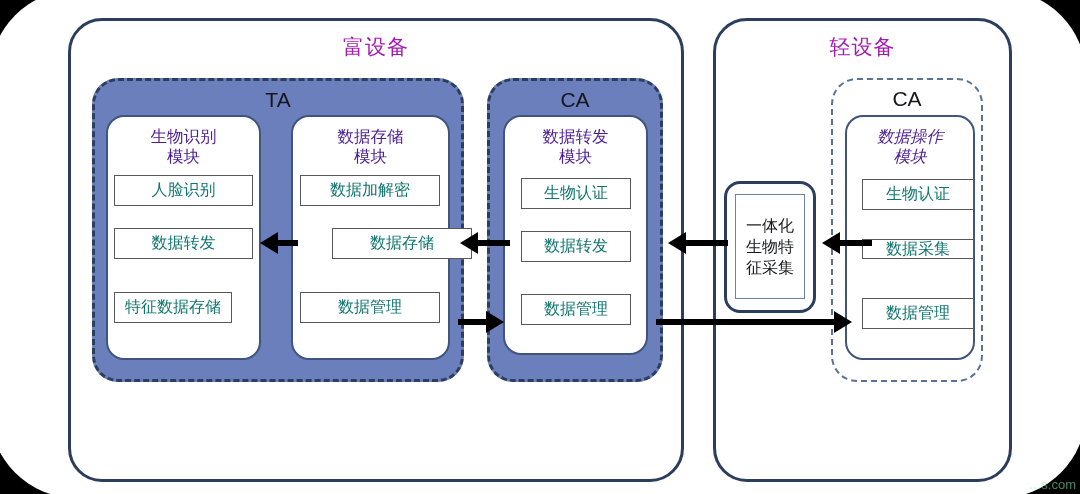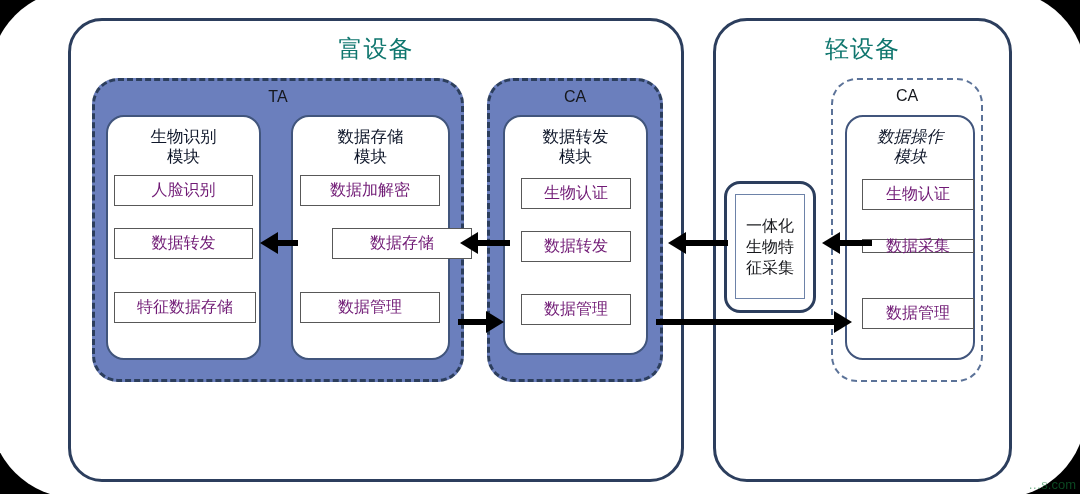--- a/index.html
+++ b/index.html
@@ -38,40 +38,40 @@
     border: 3px solid #2c3e5d;
     border-radius: 34px;
     background: #ffffff;
   }
   .device-title {
     position: absolute;
     left: 0;
     right: 0;
     top: 12px;
     text-align: center;
-    font-size: 24px;
-    color: #0f766e;
+    font-size: 21px;
+    color: #a21caf;
     letter-spacing: 1px;
   }
 
   
   .zone-box {
     position: absolute;
     box-sizing: border-box;
     background: #6b7fbd;
     border: 3px dashed #2c3e5d;
     border-radius: 26px;
   }
   .zone-title {
     position: absolute;
     left: 0;
     right: 0;
     top: 7px;
     text-align: center;
-    font-size: 16px;
+    font-size: 21px;
     color: #15171c;
   }
 
   
   .zone-box.dashdot {
     background: #ffffff;
     border: 2px dashed #5b7298;
   }
 
   
@@ -83,34 +83,34 @@
     border-radius: 18px;
   }
   .module-title {
     position: absolute;
     left: 0;
     right: 0;
     top: 9px;
     text-align: center;
     font-size: 16.5px;
     line-height: 20px;
-    color: #0f172a;
+    color: #4c1d95;
   }
 
   
   .item-chip {
     position: absolute;
     box-sizing: border-box;
     background: #ffffff;
     border: 1.6px solid #585858;
     display: flex;
     align-items: center;
     justify-content: center;
     font-size: 16px;
-    color: #701a75;
+    color: #0f766e;
     white-space: nowrap;
   }
 
   
   .collect-outer {
     position: absolute;
     box-sizing: border-box;
     background: #ffffff;
     border: 3px solid #2c3e5d;
     border-radius: 16px;
@@ -143,21 +143,21 @@
     border-bottom: 11px solid transparent;
   }
   .arrow-head.left  { border-right: 18px solid #000000; }
   .arrow-head.right { border-left: 18px solid #000000; }
 
   .watermark {
     position: absolute;
     right: 4px;
     bottom: 2px;
     font-size: 13px;
-    color: #15803d;
+    color: #86efac;
     opacity: 0.55;
     white-space: nowrap;
   }
 </style>
 </head>
 <body>
 
 <div id="canvas">
 
   <div class="page-sheet"></div>
@@ -171,21 +171,21 @@
   </div>
 
   <div class="module-card" style="left:106px; top:115px; width:155px; height:245px;">
     <div class="module-title">
       <div>生物识别</div>
       <div>模块</div>
     </div>
   </div>
   <div class="item-chip" style="left:114px; top:175px; width:139px; height:31px;">人脸识别</div>
   <div class="item-chip" style="left:114px; top:228px; width:139px; height:31px;">数据转发</div>
-  <div class="item-chip" style="left:114px; top:292px; width:142px; height:31px;">特征数据存储</div>
+  <div class="item-chip" style="left:114px; top:292px; width:118px; height:31px;">特征数据存储</div>
 
   <div class="module-card" style="left:291px; top:115px; width:159px; height:245px;">
     <div class="module-title">
       <div>数据存储</div>
       <div>模块</div>
     </div>
   </div>
   <div class="item-chip" style="left:300px; top:175px; width:140px; height:31px;">数据加解密</div>
   <div class="item-chip" style="left:300px; top:228px; width:140px; height:31px;margin-left:32px;">数据存储</div>
   <div class="item-chip" style="left:300px; top:292px; width:140px; height:31px;">数据管理</div>
@@ -210,21 +210,21 @@
   <div class="zone-box dashdot" style="left:831px; top:78px; width:152px; height:304px;">
     <div class="zone-title">CA</div>
   </div>
   <div class="module-card" style="left:845px; top:115px; width:130px; height:245px;font-style:italic;">
     <div class="module-title">
       <div>数据操作</div>
       <div>模块</div>
     </div>
   </div>
   <div class="item-chip" style="left:862px; top:179px; width:112px; height:31px;">生物认证</div>
-  <div class="item-chip" style="left:862px; top:239px; width:112px; height:14px;">数据采集</div>
+  <div class="item-chip" style="left:862px; top:239px; width:112px; height:20px;">数据采集</div>
   <div class="item-chip" style="left:862px; top:298px; width:112px; height:31px;">数据管理</div>
 
   <div class="collect-outer" style="left:724px; top:181px; width:92px; height:132px;"></div>
   <div class="collect-inner" style="left:735px; top:194px; width:70px; height:105px;">
     <div>
       <div>一体化</div>
       <div>生物特</div>
       <div>征采集</div>
     </div>
   </div>

